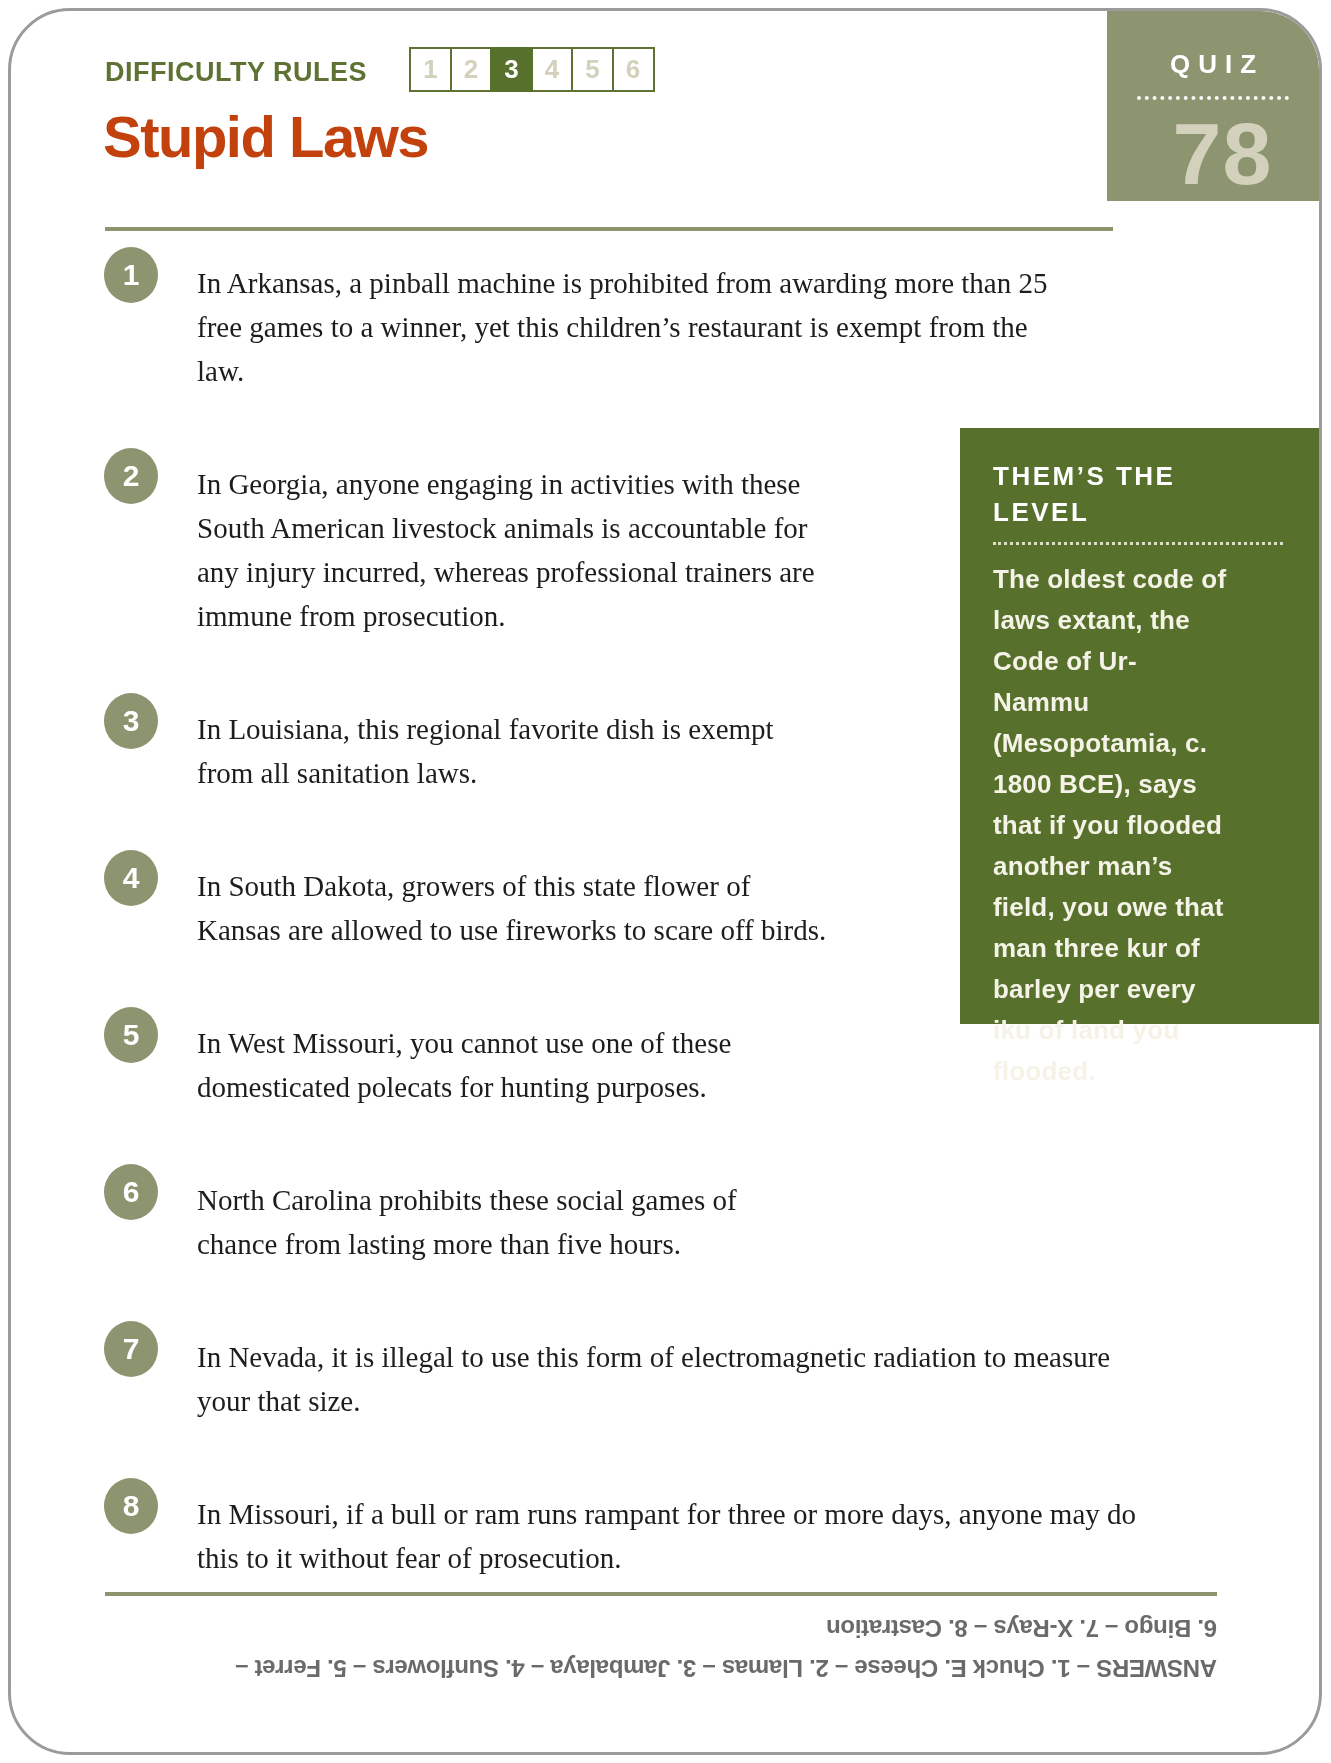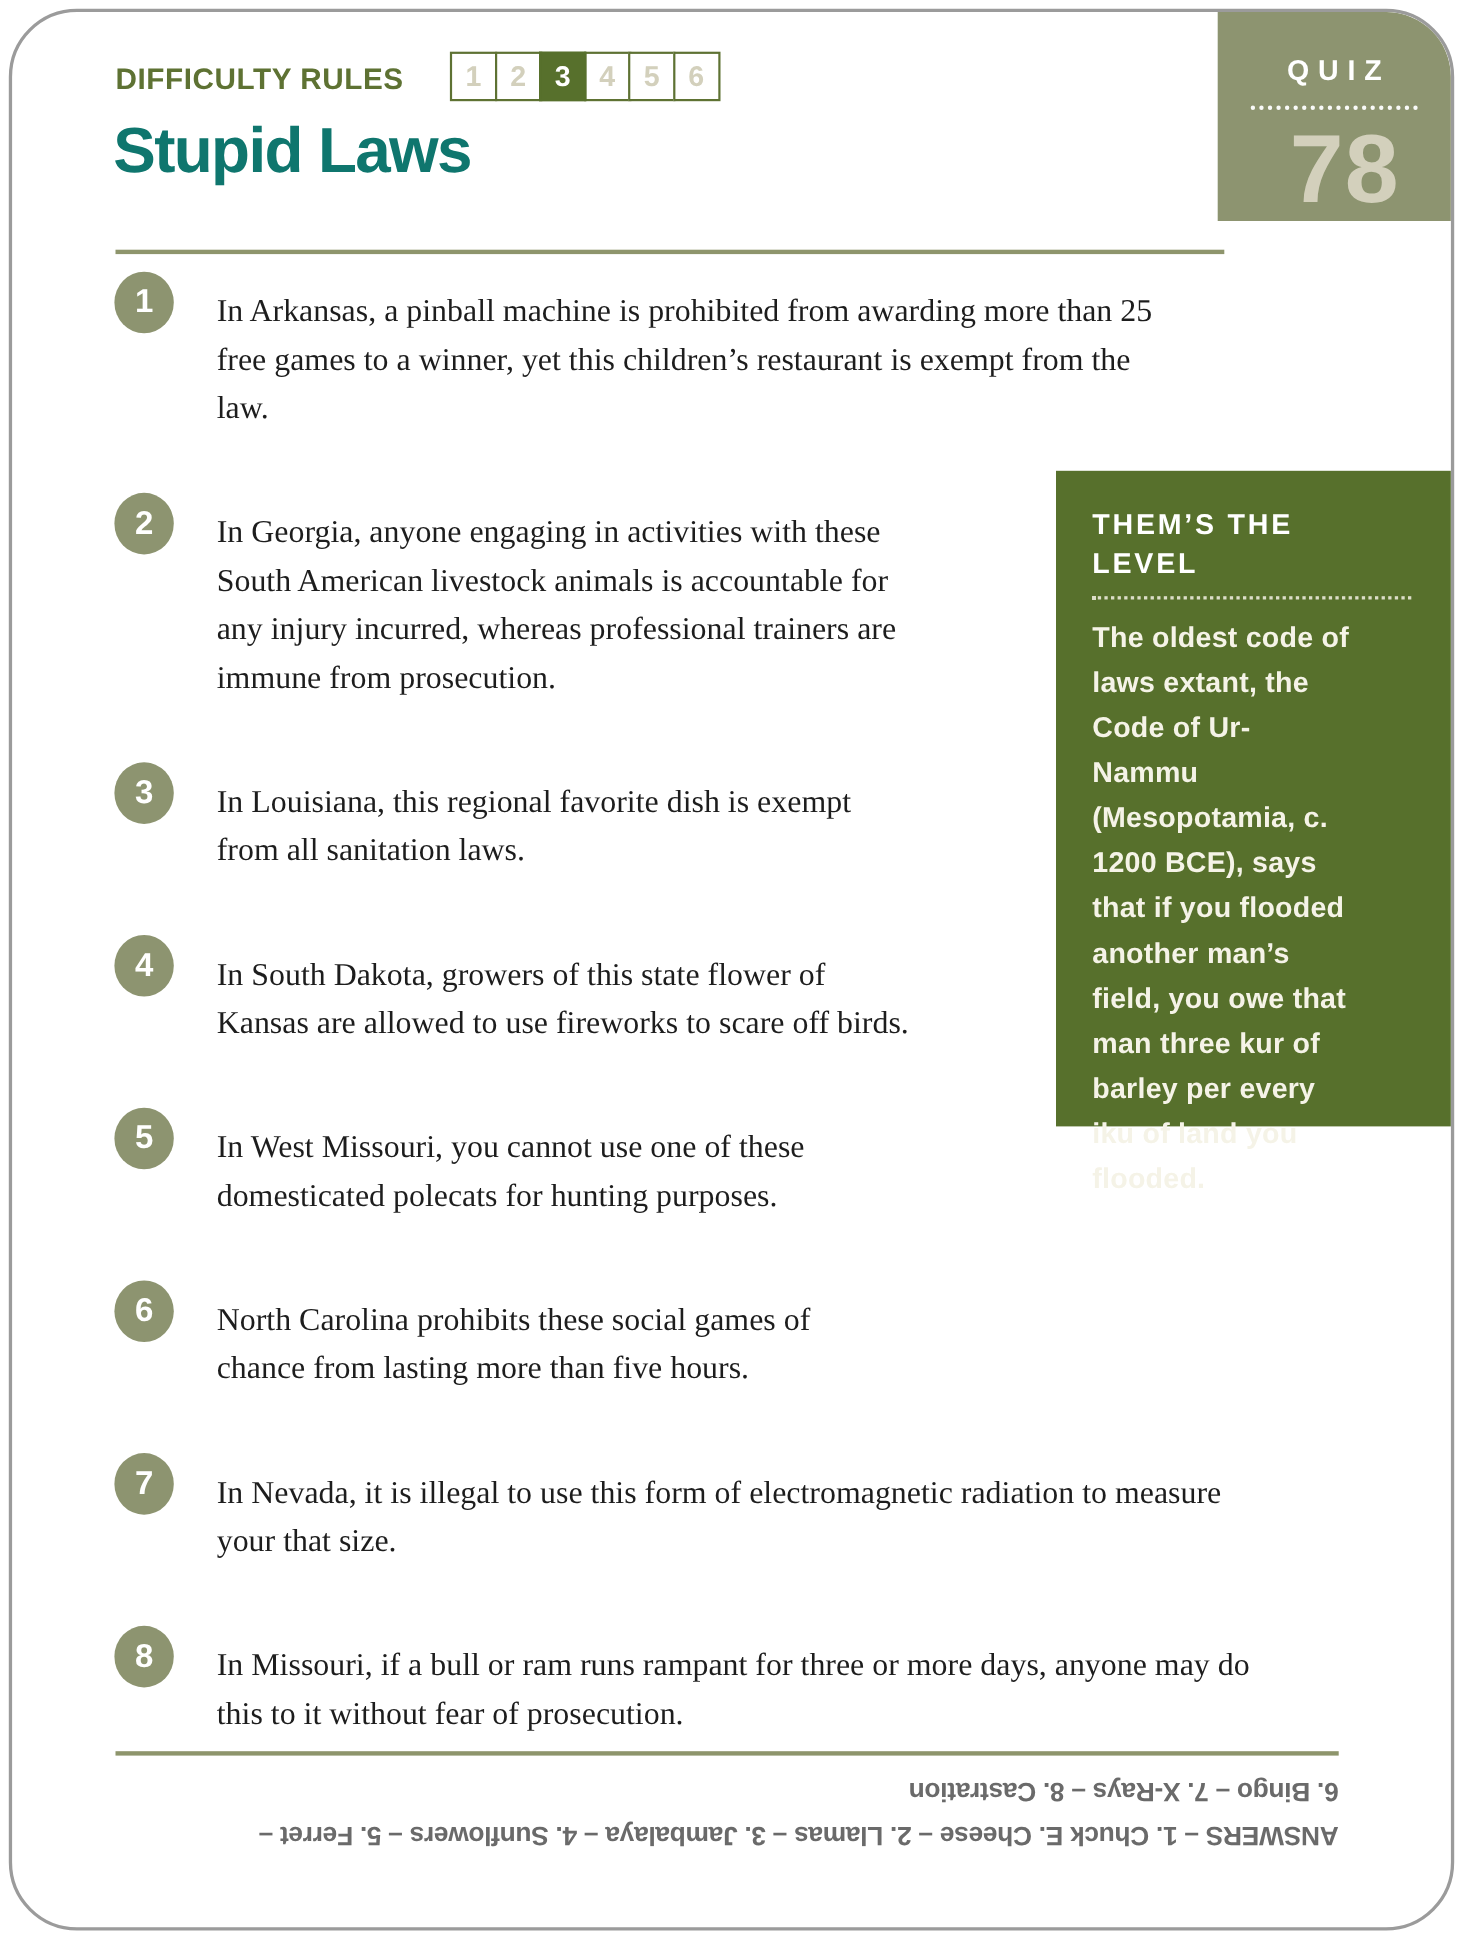--- a/index.html
+++ b/index.html
@@ -52,21 +52,21 @@
     font-weight:bold; font-size:26px; color:var(--beige,#d3d0bc);
     background:#fff;
   }
   .diff-cell:first-child{margin-left:0;}
   .diff-cell.active{
     background:var(--olive-dark,#57702c); color:#ffffff; z-index:1;
     border-color:var(--olive-dark,#57702c);
   }
   .title{
     position:absolute; left:92px; top:92px; margin:0;
-    font-size:58px; font-weight:bold; color:#0f766e; letter-spacing:-1.5px;
+    font-size:58px; font-weight:bold; color:#c2410c; letter-spacing:-1.5px;
   }
   .rule{position:absolute; height:3.5px; background:var(--rule-olive,#8e956c);}
   .top-rule{left:94px; top:216px; width:1008px;}
 
   
   .questions{
     position:absolute; left:93px; top:234px; margin:0; padding:0;
     list-style:none; display:flex; flex-direction:column; gap:37px;
   }
   .q{display:flex; align-items:flex-start; gap:23px;}
@@ -169,21 +169,21 @@
     </li>
     <li class="q">
       <span class="q-num">8</span>
       <p class="q-text" style="max-width:940px">In Missouri, if a bull or ram runs rampant for three or more days, anyone may do this to it without fear of prosecution.</p>
     </li>
   </ol>
 
   <aside class="sidebar">
     <h2>THEM’S THE LEVEL</h2>
     <div class="side-dots"></div>
-    <p>The oldest code of laws extant, the Code of Ur-Nammu (Mesopotamia, c. 1200 BCE), says that if you flooded another man’s field, you owe that man three kur of barley per every iku of land you flooded.</p>
+    <p>The oldest code of laws extant, the Code of Ur-Nammu (Mesopotamia, c. 1800 BCE), says that if you flooded another man’s field, you owe that man three kur of barley per every iku of land you flooded.</p>
   </aside>
 
   <div class="rule bottom-rule"></div>
 
   <div class="answers">
     <p>ANSWERS – 1. Chuck E. Cheese – 2. Llamas – 3. Jambalaya – 4. Sunflowers – 5. Ferret –</p>
     <p>6. Bingo – 7. X-Rays – 8. Castration</p>
   </div>
 
 </div>

